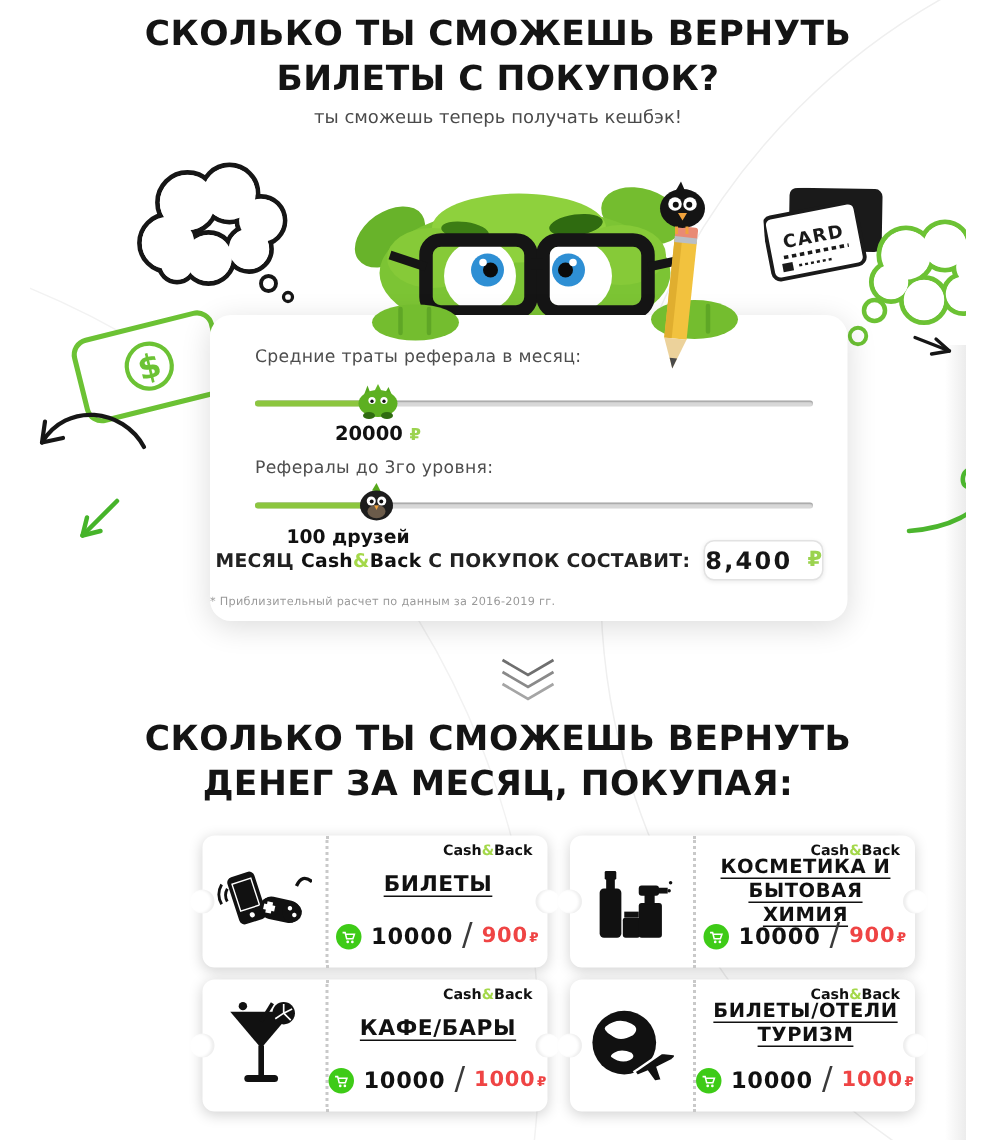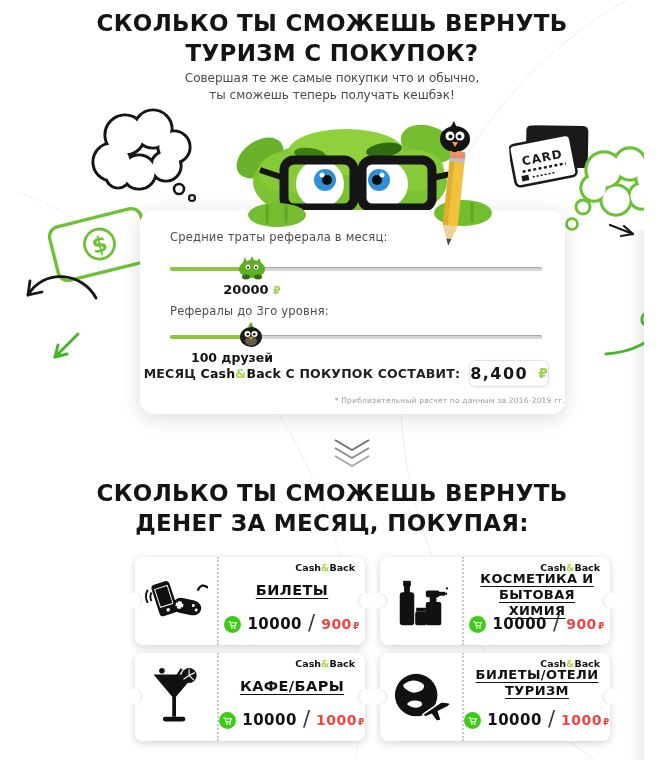--- a/index.html
+++ b/index.html
@@ -60,21 +60,21 @@
 
   .result-row { position:absolute; left:20px; right:16px; top:149px; height:28px;
     display:flex; align-items:center; justify-content:flex-end; gap:9px; }
   .res-label { font-size:12.5px; font-weight:700; color:#222; letter-spacing:.2px; white-space:nowrap; }
   .brand b { font-weight:700; color:#111; }
   .brand .amp { color:#a4d84a; }
   .amount-box { width:110px; height:27px; background:#fff; border:1px solid #e2e2e2; border-radius:7px;
     box-shadow:0 1px 3px rgba(0,0,0,.08); display:flex; align-items:center; justify-content:center; gap:10px;
     font-size:16px; font-weight:700; letter-spacing:1.5px; color:#161616; }
   .amount-box .rub { color:#9bd34f; font-size:14px; letter-spacing:0; }
-  .footnote { position:absolute; left:0; width:100%; top:186px; text-align:right;
+  .footnote { position:absolute; left:0; width:100%; top:186px; text-align:left;
     font-size:7.5px; color:#9a9a9a; letter-spacing:.2px; }
 
   
   .coupons { position:absolute; left:115px; top:557px; width:475px;
     display:grid; grid-template-columns:230px 230px; column-gap:15px; row-gap:8px; }
   .coupon { position:relative; height:88px; background:#fff; border-radius:8px;
     box-shadow:0 2px 9px rgba(0,0,0,.18); display:flex; cursor:pointer; }
   .coupon::before, .coupon::after { content:""; position:absolute; width:16px; height:16px;
     background:#fff; border-radius:50%; top:50%; margin-top:-8px; }
   .coupon::before { left:-8px; box-shadow:inset -2px 0 2px rgba(0,0,0,.07); }
@@ -101,24 +101,23 @@
 <body>
 
 <div class="page">
 
   <div class="bg-circle bg-c1"></div>
   <div class="bg-circle bg-c2"></div>
   <div class="edge-shade"></div>
 
   <div class="h1">
     <div>СКОЛЬКО ТЫ СМОЖЕШЬ ВЕРНУТЬ</div>
-    <div>ТУРИЗМ С ПОКУПОК?</div>
+    <div>БИЛЕТЫ С ПОКУПОК?</div>
   </div>
   <div class="subtitle">
-    <div>Совершая те же самые покупки что и обычно,</div>
     <div>ты сможешь теперь получать кешбэк!</div>
   </div>
 
   <div class="deco cloud-black">
     <svg width="118" height="103" viewBox="0 0 118 103">
       <g stroke="#161616" stroke-width="3.2" fill="#fff">
         <circle cx="32" cy="60" r="19"></circle>
           <circle cx="45" cy="33" r="20"></circle>
           <circle cx="73" cy="27" r="19"></circle>
         <circle cx="94" cy="45" r="16"></circle>

